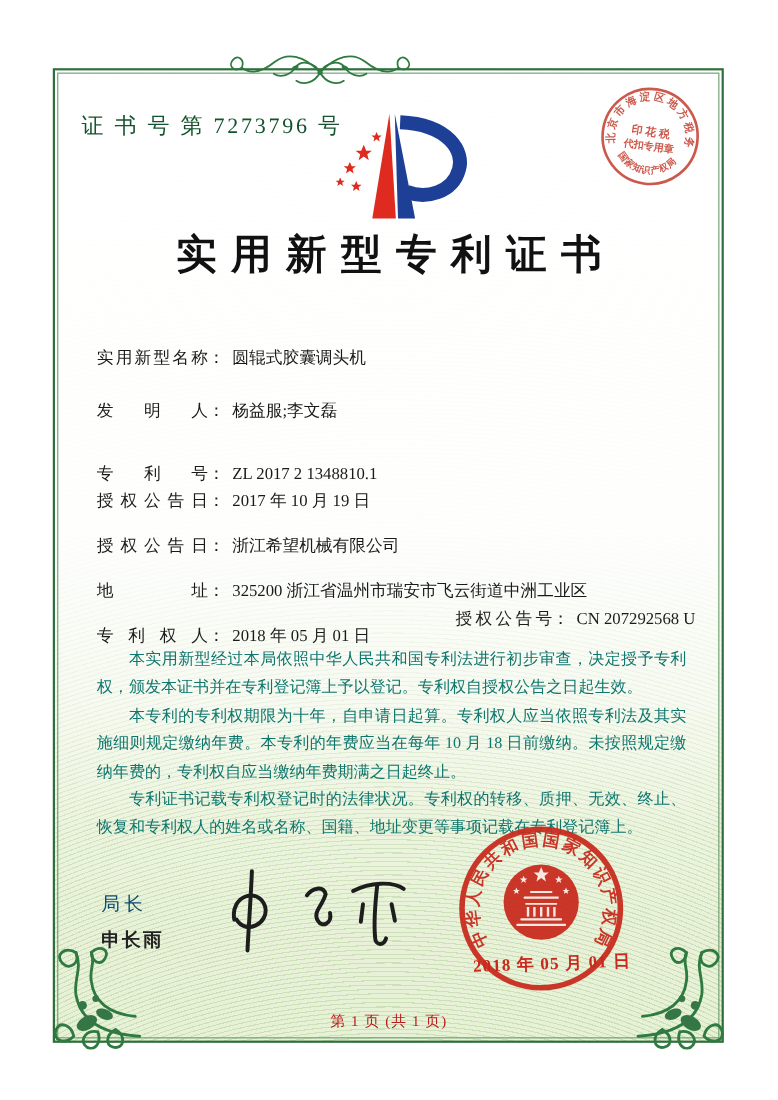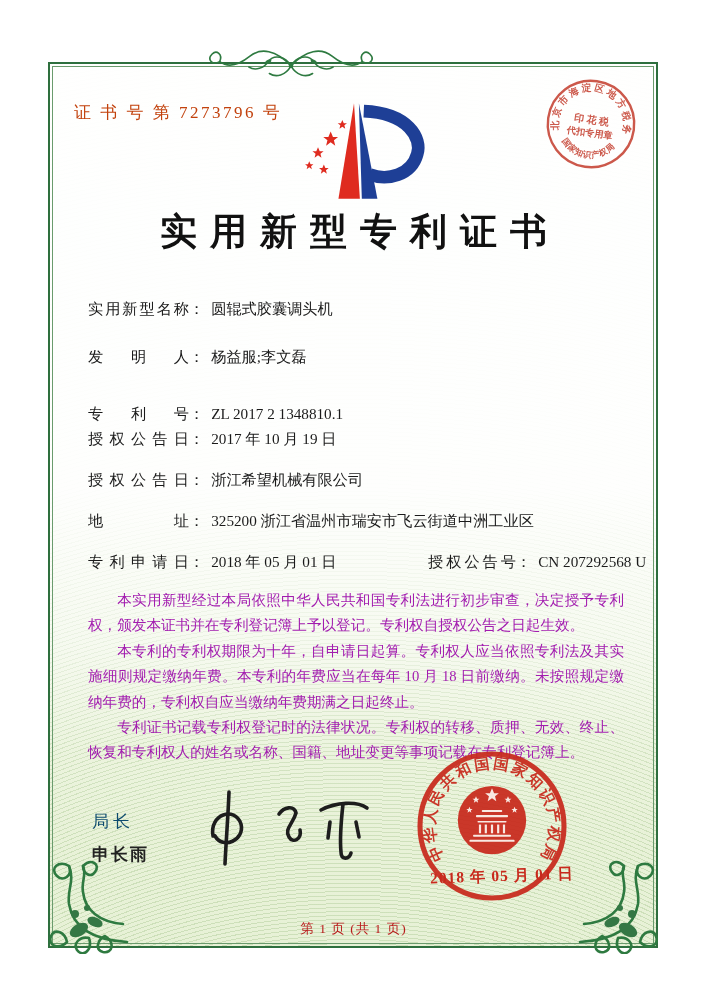--- a/index.html
+++ b/index.html
@@ -12,31 +12,31 @@
       linear-gradient(180deg,#f3f8e8,#e7f1d6);}
   .white-fade{position:absolute;left:48px;top:62px;width:610px;height:886px;
     background:linear-gradient(180deg, rgba(255,255,255,0.97) 0%, rgba(255,255,255,0.95) 48%,
       rgba(255,255,255,0.55) 66%, rgba(255,255,255,0.10) 78%, rgba(255,255,255,0) 88%);}
   .frame{position:absolute;left:48px;top:62px;width:610px;height:886px;border:2px solid #2e6f3e;box-sizing:border-box;}
   .frame-inner{position:absolute;inset:2px;border:1px solid #6a9b6d;}
   .flourish-top{position:absolute;left:203px;top:40px;width:176px;height:54px;}
   .flourish-corner{position:absolute;width:104px;height:108px;}
   .flourish-corner.left{left:27px;top:846px;}
   .flourish-corner.right{left:576px;top:846px;transform:scaleX(-1);}
-  .cert-no{position:absolute;left:74px;top:101px;font-size:17px;letter-spacing:2.5px;color:#c2410c;}
+  .cert-no{position:absolute;left:74px;top:101px;font-size:20px;letter-spacing:2.5px;color:#14532d;}
   .logo{position:absolute;left:282px;top:98px;width:146px;height:110px;}
   .title{position:absolute;left:0;top:207px;width:100%;text-align:center;font-size:37px;
          font-weight:bold;letter-spacing:13px;text-indent:13px;color:#111;}
-  .field-row{position:absolute;left:88px;font-size:15.2px;white-space:nowrap;color:#1a1a1a;}
+  .field-row{position:absolute;left:88px;font-size:15.2px;white-space:nowrap;color:#1a1a1a;margin-top:16px;}
   .flabel{display:inline-block;width:101px;text-align:justify;text-align-last:justify;vertical-align:bottom;}
   .fcolon{display:inline-block;margin-right:7px;}
   .grant-group{position:absolute;left:414px;font-size:15.2px;white-space:nowrap;}
-  .glabel{display:inline-block;width:88px;text-align:justify;text-align-last:justify;vertical-align:bottom;margin-left:14px;}
+  .glabel{display:inline-block;width:88px;text-align:justify;text-align-last:justify;vertical-align:bottom;}
   .paras{position:absolute;left:88px;top:588px;width:536px;}
-  .paras p{margin:0;font-size:14.6px;line-height:25.4px;text-align:justify;text-indent:2em;color:#a21caf;}
+  .paras p{margin:0;font-size:14.6px;line-height:25.4px;text-align:justify;text-indent:2em;color:#0f766e;}
   .officer-title{position:absolute;left:92px;top:810px;font-size:17px;letter-spacing:4px;color:#0c4a6e;}
   .officer-name{position:absolute;left:92px;top:843px;font-size:17px;letter-spacing:2px;color:#222;font-weight:bold;}
   .signature{position:absolute;left:183px;top:780px;width:200px;height:92px;}
   .tax-stamp{position:absolute;left:543px;top:76px;width:96px;height:96px;transform:rotate(8deg);opacity:.92;}
   .main-seal{position:absolute;left:412px;top:746px;width:160px;height:160px;opacity:.93;}
   .seal-date{position:absolute;left:430px;top:866px;font-size:15.5px;font-weight:bold;color:#c8291c;
              letter-spacing:1px;transform:rotate(-2deg);white-space:nowrap;}
   .footer{position:absolute;left:0;top:920px;width:100%;text-align:center;font-size:13.5px;color:#b91c1c;letter-spacing:1px;}
   .green-stroke{stroke:#2e7a40;fill:none;stroke-linecap:round;}
 </style>
@@ -150,21 +150,21 @@
   <div class="field-row" style="top:429px">
     <span class="flabel">授权公告日</span><span class="fcolon">：</span><span class="fvalue">2017 年 10 月 19 日</span>
   </div>
   <div class="field-row" style="top:470px">
     <span class="flabel">授权公告日</span><span class="fcolon">：</span><span class="fvalue">浙江希望机械有限公司</span>
   </div>
   <div class="field-row" style="top:511px">
     <span class="flabel">地址</span><span class="fcolon">：</span><span class="fvalue">325200  浙江省温州市瑞安市飞云街道中洲工业区</span>
   </div>
   <div class="field-row" style="top:552px">
-    <span class="flabel">专利申请日</span><span class="fcolon">：</span><span class="fvalue">2018 年 05 月 01 日</span>
+    <span class="flabel">专利权人</span><span class="fcolon">：</span><span class="fvalue">2018 年 05 月 01 日</span>
   </div>
   <div class="grant-group" style="top:552px">
     <span class="glabel">授权公告号</span><span class="fcolon">：</span><span class="fvalue">CN 207292568 U</span>
   </div>
 
   <div class="paras">
     <p>本实用新型经过本局依照中华人民共和国专利法进行初步审查，决定授予专利权，颁发本证书并在专利登记簿上予以登记。专利权自授权公告之日起生效。</p>
     <p>本专利的专利权期限为十年，自申请日起算。专利权人应当依照专利法及其实施细则规定缴纳年费。本专利的年费应当在每年 10 月 18 日前缴纳。未按照规定缴纳年费的，专利权自应当缴纳年费期满之日起终止。</p>
     <p>专利证书记载专利权登记时的法律状况。专利权的转移、质押、无效、终止、恢复和专利权人的姓名或名称、国籍、地址变更等事项记载在专利登记簿上。</p>
   </div>

